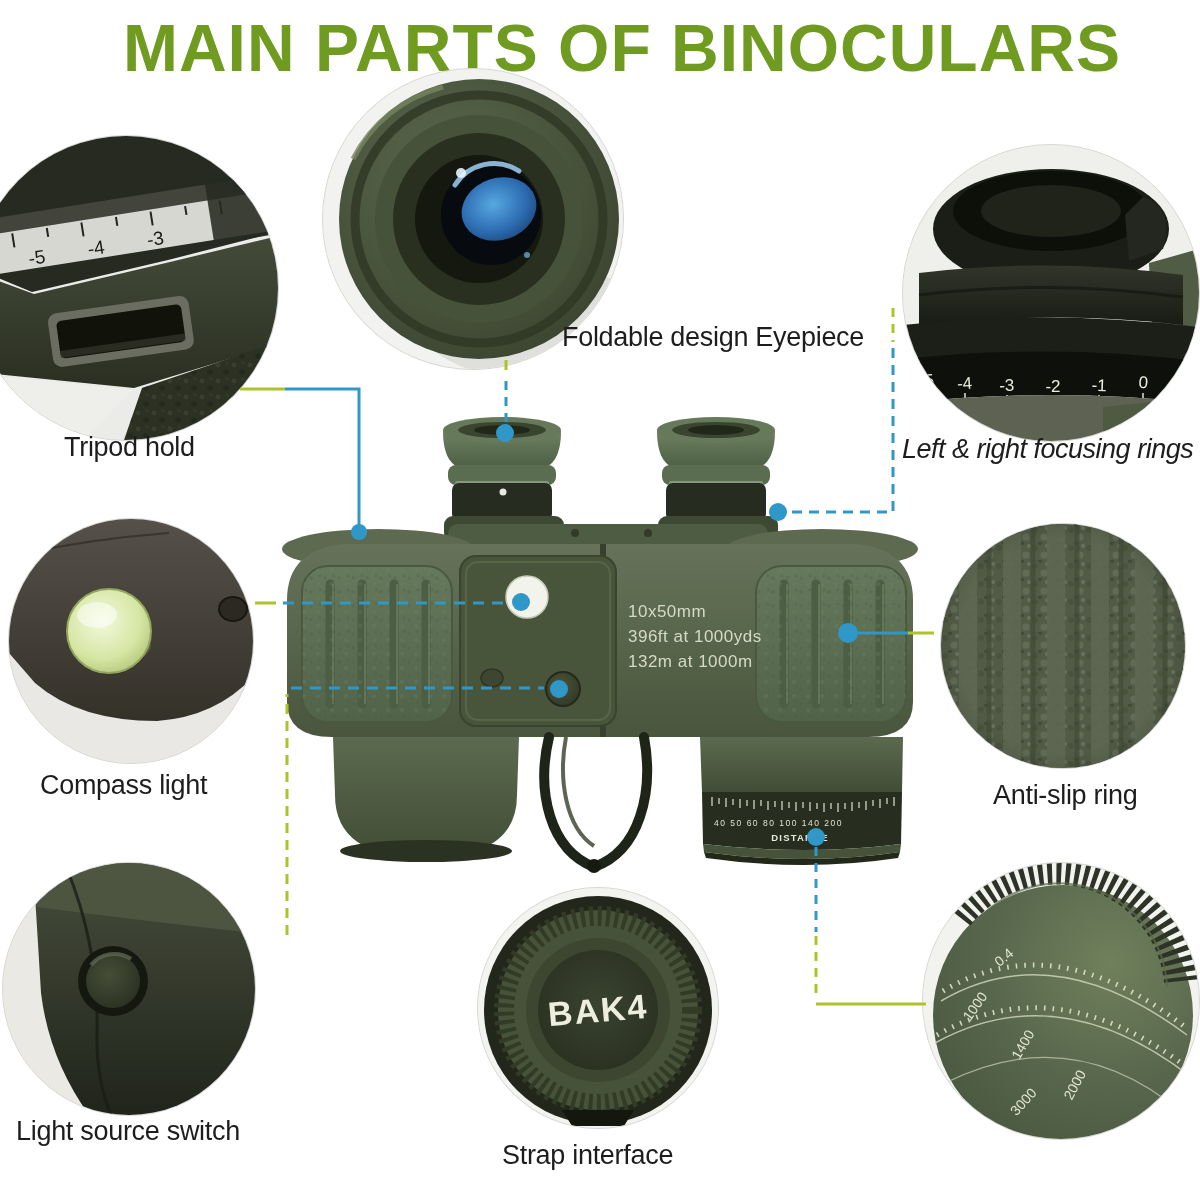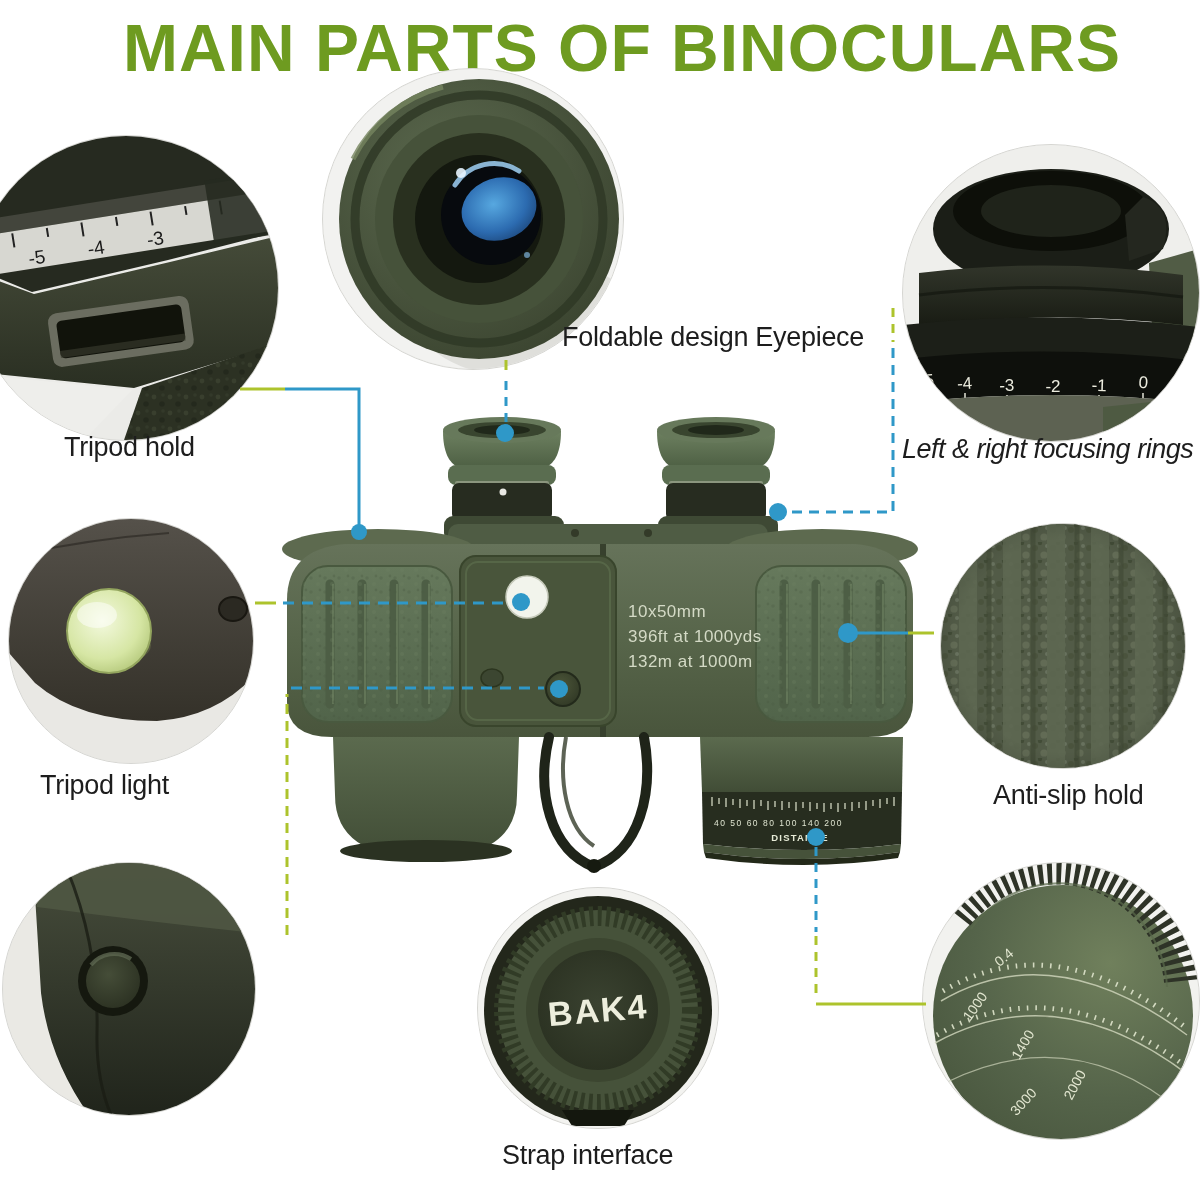--- a/index.html
+++ b/index.html
@@ -251,22 +251,23 @@
         <text x="104" y="184" transform="rotate(-60 104 184)">1400</text>
         <text x="156" y="224" transform="rotate(-62 156 224)">2000</text>
         <text x="104" y="242" transform="rotate(-48 104 242)">3000</text>
       </g>
     </svg>
   </div>
 
   <div class="callout-label" style="left:64px; top:432px;">Tripod hold</div>
   <div class="callout-label" style="left:562px; top:322px;text-align:center;">Foldable design Eyepiece</div>
   <div class="callout-label" style="left:902px; top:434px; letter-spacing:-0.5px;font-style:italic;">Left &amp; right focusing rings</div>
-  <div class="callout-label" style="left:40px; top:770px;">Tripod light</div>
-  <div class="callout-label" style="left:993px; top:780px;">Anti-slip hold</div>
+  <div class="callout-label" style="left:40px; top:770px;">Compass light</div>
+  <div class="callout-label" style="left:993px; top:780px;">Anti-slip ring</div>
+  <div class="callout-label" style="left:16px; top:1116px;">Light source switch</div>
   <div class="callout-label" style="left:502px; top:1140px;">Strap interface</div>
 
   <svg id="scene" viewBox="0 0 1200 1200">
     <defs>
       <linearGradient id="bodyG" x1="0" y1="0" x2="0" y2="1">
         <stop offset="0" stop-color="#66735a"></stop>
           <stop offset="0.5" stop-color="#57654a"></stop>
           <stop offset="1" stop-color="#49553c"></stop>
       </linearGradient>
       <linearGradient id="barrelG" x1="0" y1="0" x2="0" y2="1">

